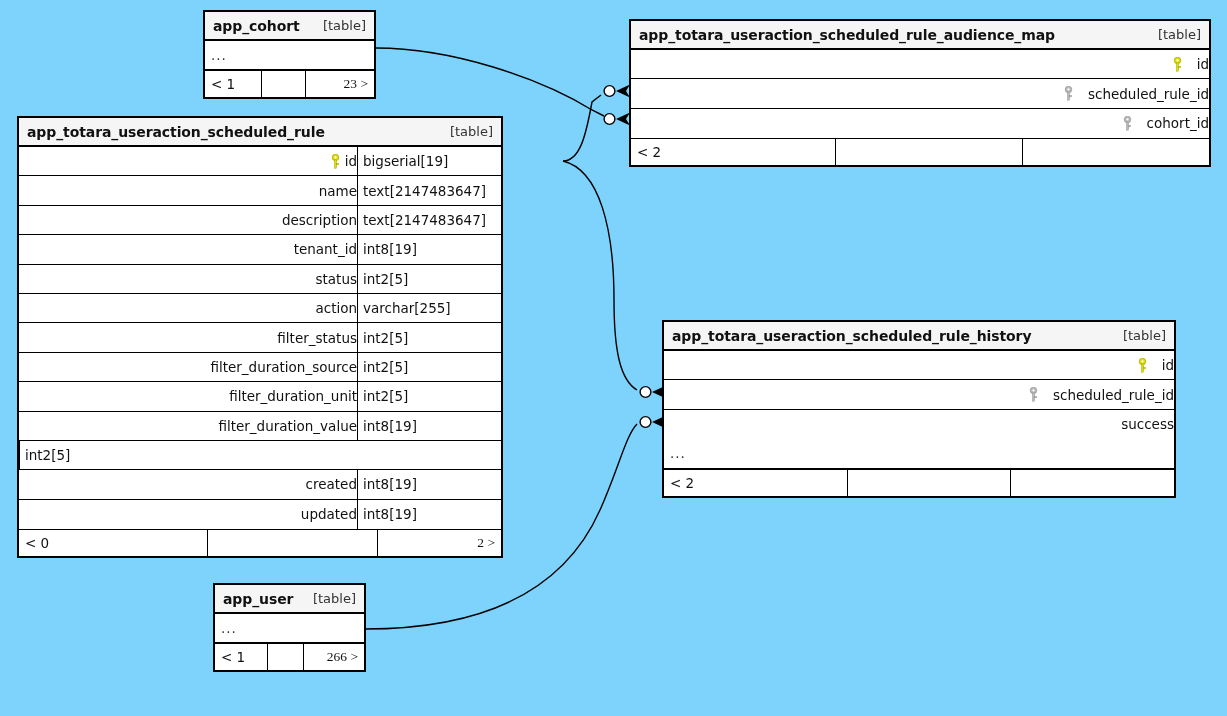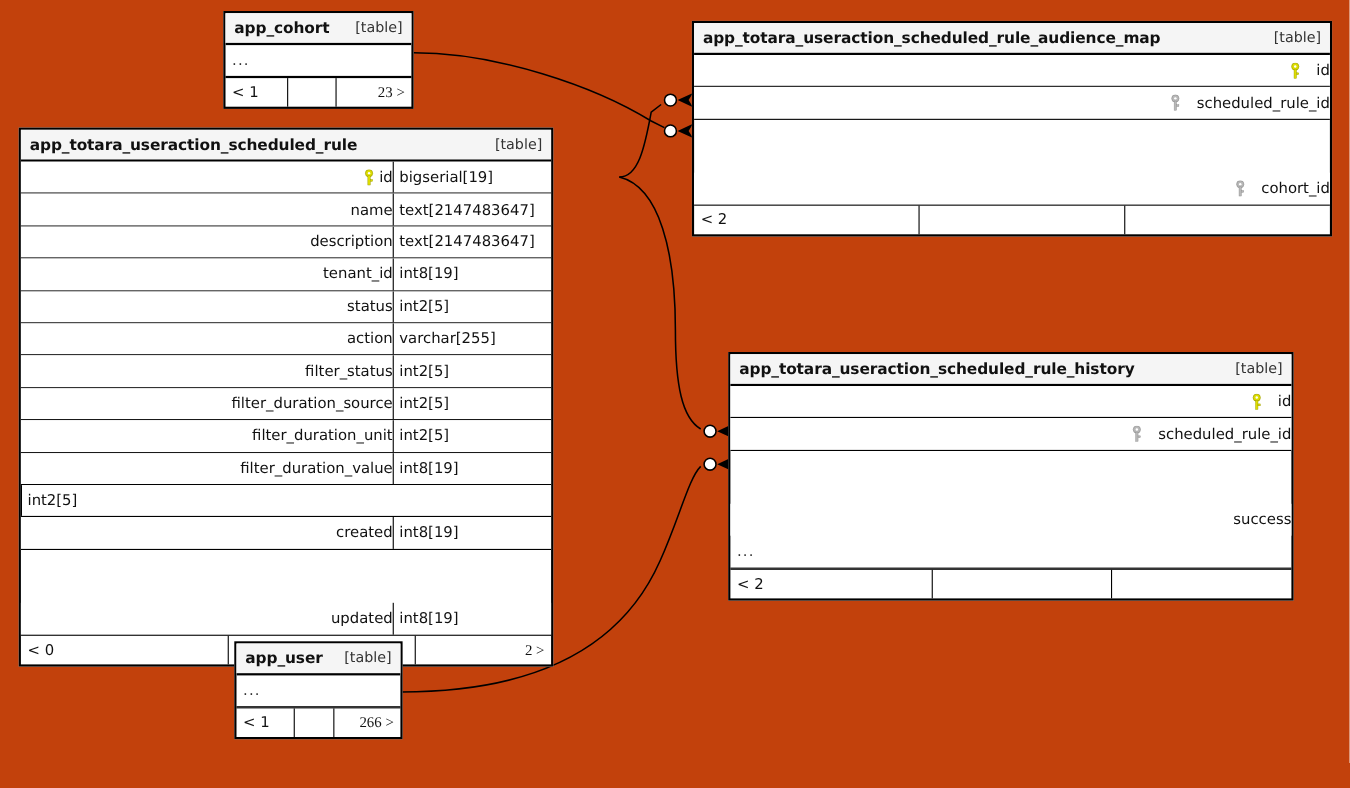--- a/index.html
+++ b/index.html
@@ -9,21 +9,21 @@
     background: #ffffff;
   }
   body {
     font-family: "DejaVu Sans", "Liberation Sans", sans-serif;
     -webkit-font-smoothing: antialiased;
   }
   #canvas {
     position: relative;
     width: 1227px;
     height: 716px;
-    background: #c2410c;
+    background: #7dd3fc;
     overflow: hidden;
   }
   
   #edges {
     position: absolute;
     left: 0;
     top: 0;
     width: 1227px;
     height: 716px;
     pointer-events: none;
@@ -77,21 +77,20 @@
   .tbl-row {
     display: flex;
     align-items: stretch;
     border-bottom: 1px solid #000000;
     box-sizing: border-box;
     height: 29.4px;
     background: #ffffff;
   }
   .tbl-row:last-child {
     border-bottom: none;
-    margin-top: 48px;
   }
   .col-name {
     flex: 1 1 auto;
     display: flex;
     align-items: center;
     padding-left: 6px;
     box-sizing: border-box;
     overflow: hidden;
     white-space: nowrap;
     justify-content: flex-end;

